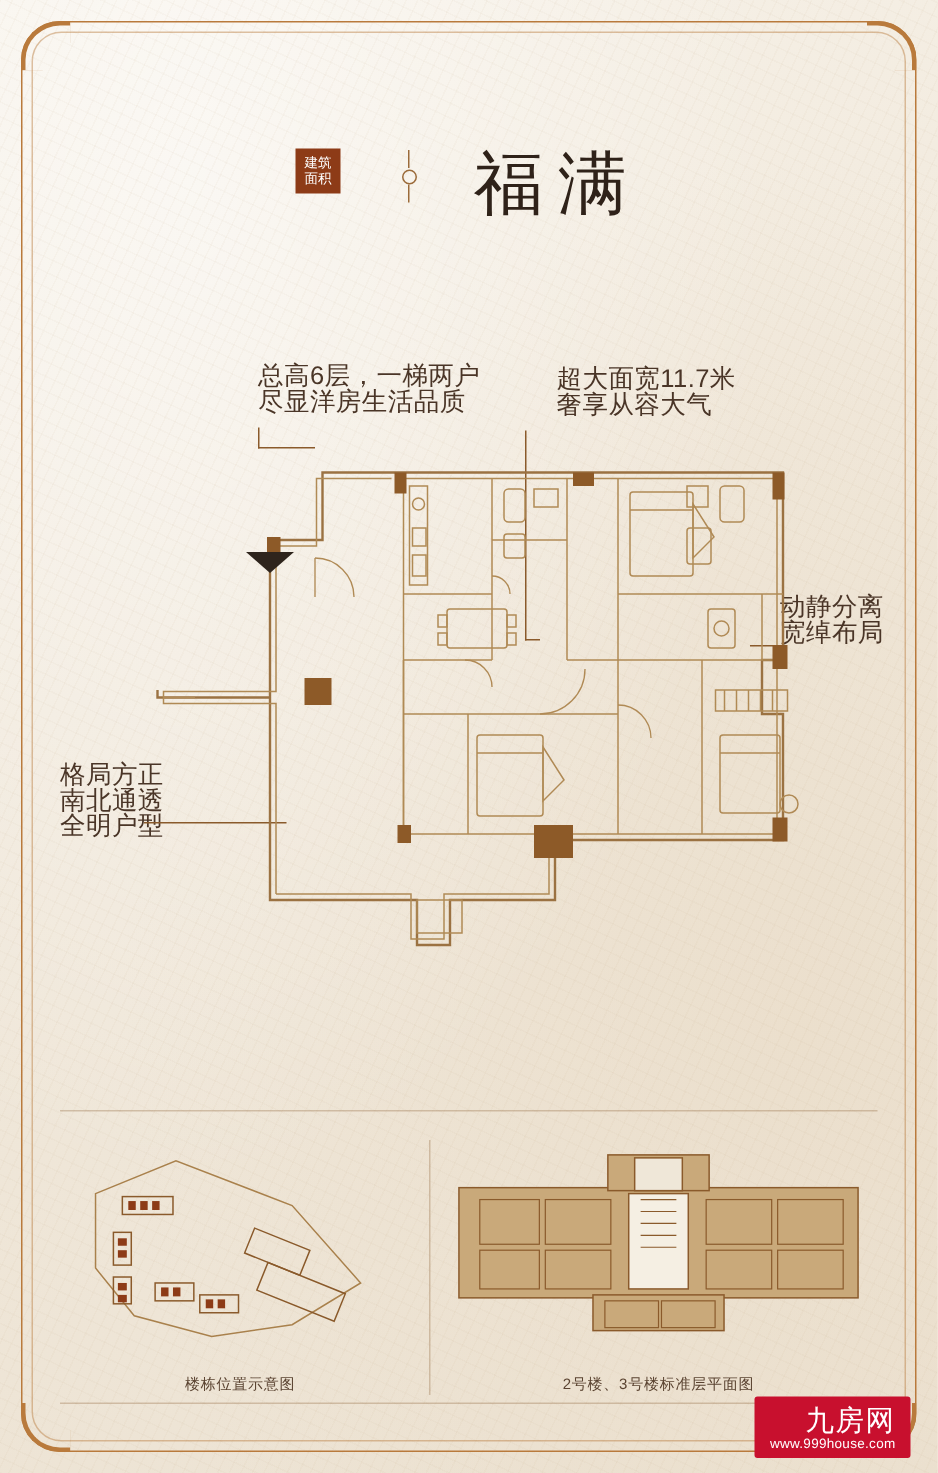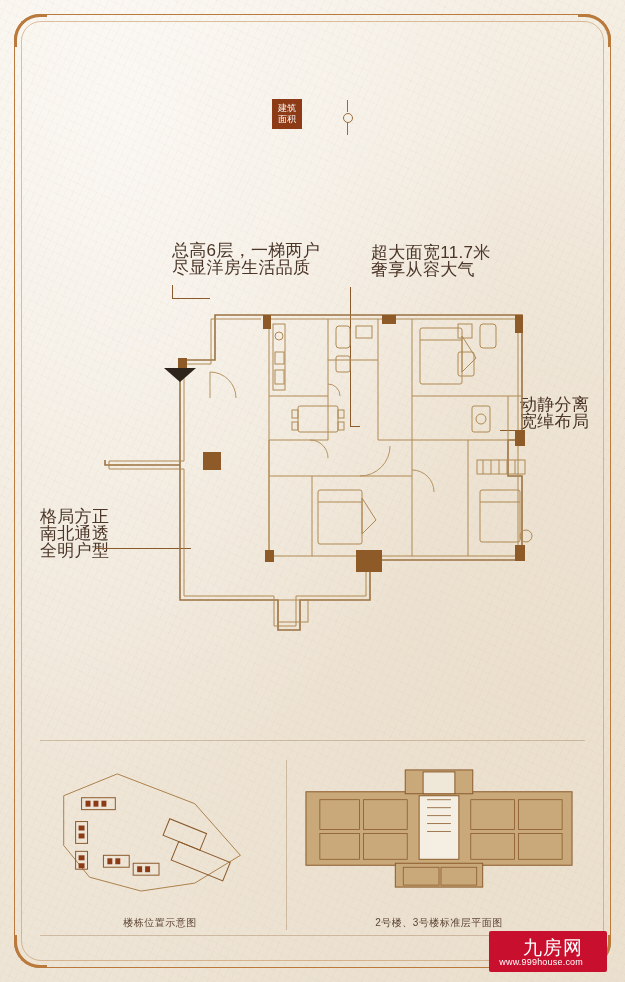--- a/index.html
+++ b/index.html
@@ -110,21 +110,21 @@
   }
   .bcol{position:relative;flex:1;display:flex;flex-direction:column;align-items:center;}
   .bcol.left{flex:0 0 240px;}
   .vsep{width:1px;background:rgba(150,110,70,0.35);margin:0 6px;}
   .bcap{
     font-size:10px;color:#5a4331;margin-top:17px;letter-spacing:0.5px;
   }
   
   .wm{
     position:absolute;right:18px;bottom:10px;
-    background:#c8102e;color:#fff;padding:6px 24px 4px 10px;
+    background:#c8102e;color:#fff;padding:6px 10px 4px 10px;
     display:flex;flex-direction:column;align-items:flex-end;
     border-radius:2px;
     margin-top:40px;
   }
   .wm-main{font-family:"DejaVu Serif", serif;font-size:19px;line-height:20px;letter-spacing:1px;}
   .wm-sub{font-size:9px;line-height:11px;letter-spacing:0.2px;}
 </style>
 </head>
 <body>
 
@@ -139,20 +139,21 @@
 <div class="corner br"></div>
 
 <div class="header">
   <div class="area-block">
     <div class="area-tag">
       <span>建筑</span>
       <span>面积</span>
     </div>
   </div>
   <div class="divider-dot"></div>
+  <div class="title-cn">福满</div>
 </div>
 
 <div class="callout" style="left:172px;top:242px;">总高6层，一梯两户
 尽显洋房生活品质</div>
 <div class="lead" style="left:172px;top:285px;width:1px;height:14px;"></div>
 <div class="lead" style="left:172px;top:298px;width:38px;height:1px;"></div>
 
 <div class="callout" style="left:371px;top:244px;">超大面宽11.7米
 奢享从容大气</div>
 <div class="lead" style="left:350px;top:287px;width:1px;height:140px;"></div>

